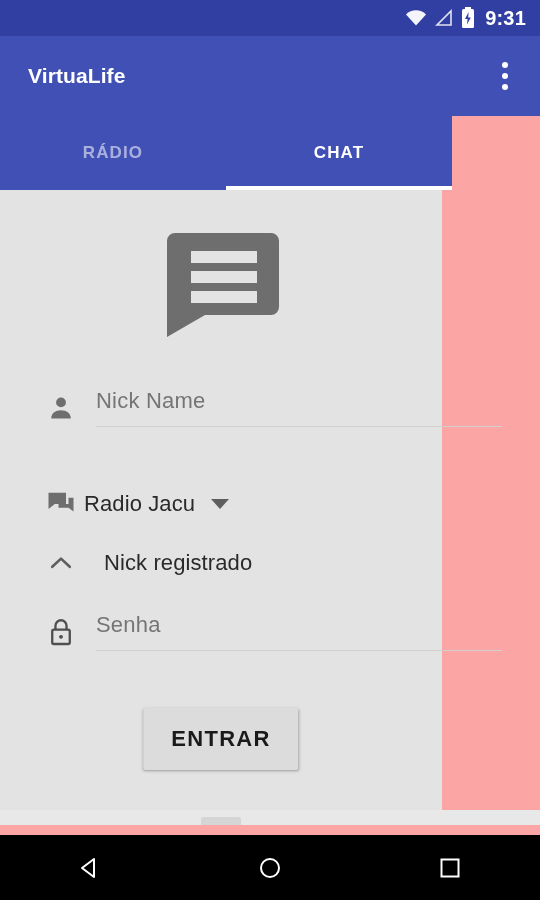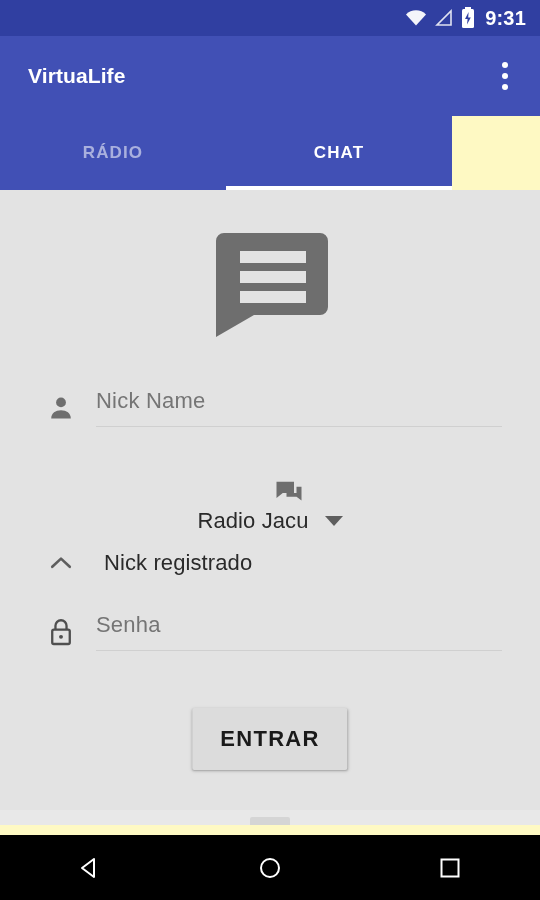--- a/index.html
+++ b/index.html
@@ -5,21 +5,21 @@
   * { margin:0; padding:0; box-sizing:border-box; }
   html, body {
     width:540px; height:900px;
     font-family:"Liberation Sans", sans-serif;
     background:#E3E3E3;
     overflow:hidden;
   }
   #screen {
     position:relative;
     width:540px; height:900px;
-    background:#fef9c3;
+    background:#fca5a5;
   }
 
   
   #status-bar {
     position:absolute; top:0; left:0;
     width:540px; height:36px;
     background:#303FA1;
     display:flex; align-items:center; justify-content:flex-end;
     padding-right:14px;
   }
@@ -72,21 +72,21 @@
   .tab.active   .tab-label { color:#ffffff; }
   .tab.active::after {
     content:""; position:absolute;
     left:0; right:0; bottom:0; height:4px;
     background:#ffffff;
   }
 
   
   #content {
     position:absolute; top:190px; left:0;
-    width:540px; height:635px;
+    width:442px; height:635px;
     background:#E3E3E3;
   }
 
   #hero-icon {
     position:absolute; top:35px; left:50%;
     transform:translateX(-50%);
     width:120px; height:112px;
   }
 
   .field-row {
@@ -108,21 +108,21 @@
     font-size:22px; color:#AEAEAE;
     padding-bottom:12px; letter-spacing:0.2px;
     background:transparent; border:none; outline:none;
     width:100%; font-family:"Liberation Sans", sans-serif;
   }
   .input-underline {
     height:1px; background:#D0D0D0; width:100%;
   }
 
   #nickname-row  { top:198px; }
-  #spinner-row   { top:288px;flex-direction:column; }
+  #spinner-row   { top:299px; }
   #registered-row{ top:358px; }
   #password-row  { top:422px; }
 
   .plain-label {
     font-size:22px; color:#2A2A2A; letter-spacing:0.1px;
   }
   .spinner-caret {
     margin-left:16px;
     width:0; height:0;
     border-left:9px solid transparent;

